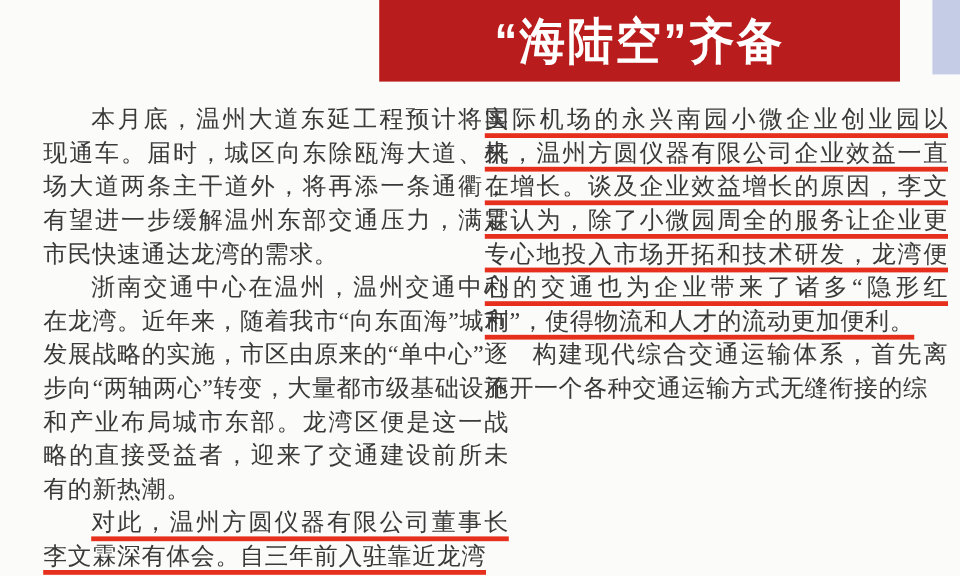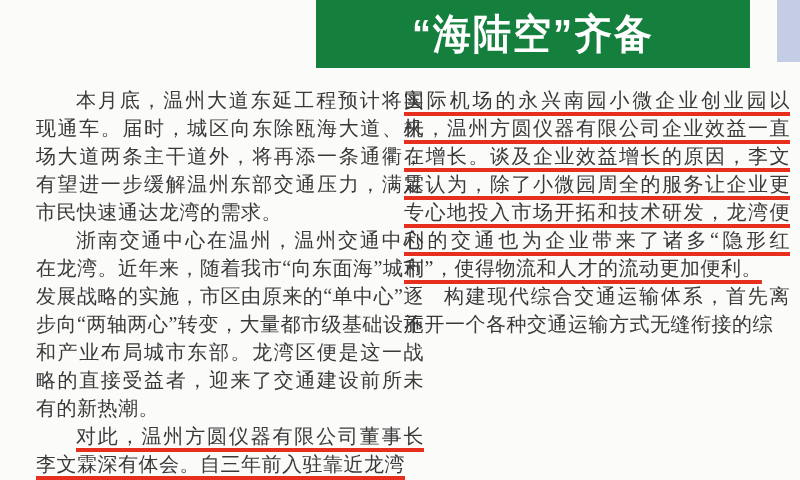--- a/index.html
+++ b/index.html
@@ -10,21 +10,21 @@
     position: relative;
     font-family: "Liberation Serif", "DejaVu Serif", serif;
   }
   .page { position: absolute; inset: 0; }
 
   
   .banner {
     position: absolute;
     left: 316px; top: 0;
     width: 434px; height: 68px;
-    background: #15803d;
+    background: #b91c1c;
     display: flex; align-items: center; justify-content: center;
   }
   .banner-title {
     color: #ffffff;
     font-family: "Liberation Sans", "DejaVu Sans", sans-serif;
     font-weight: 900;
     font-size: 38px;
     letter-spacing: 2px;
     white-space: nowrap;
     transform: scaleY(1.08);

